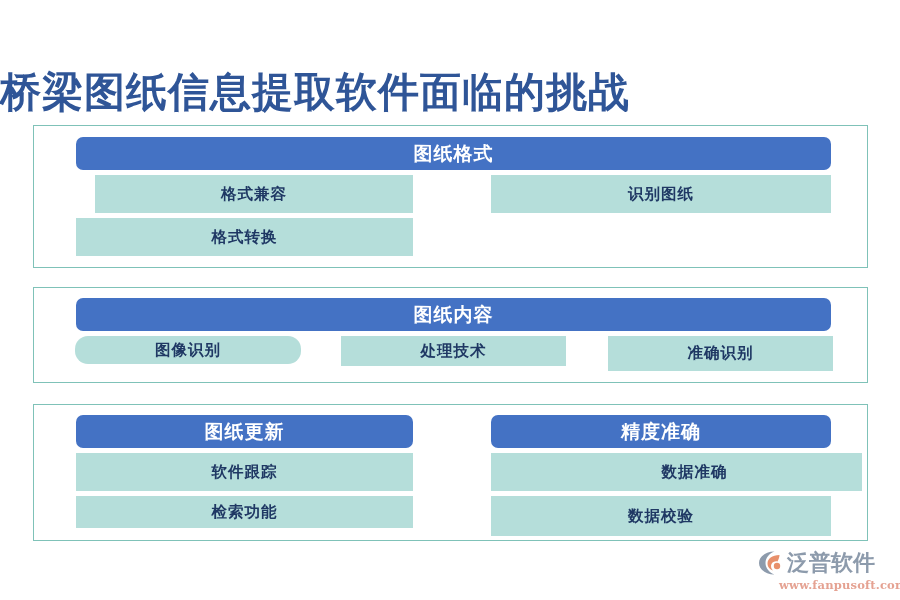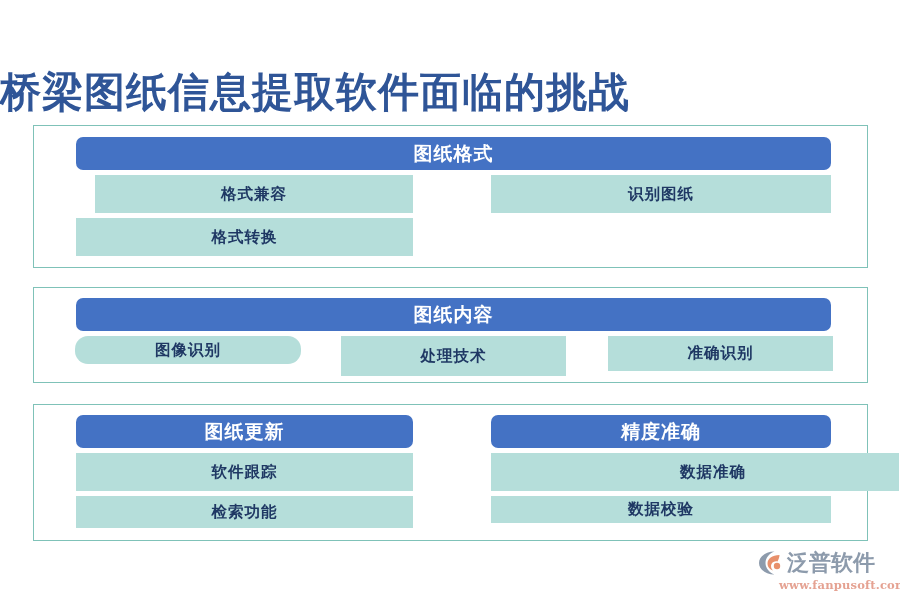--- a/index.html
+++ b/index.html
@@ -78,30 +78,30 @@
   
   #s1-header      { left: 42px;  top: 11px;  width: 755px; height: 33px; }
   #s1-item-0      { left: 50px;  top: 49px;  width: 318px; height: 38px; margin-left: 11px; }
   #s1-item-1      { left: 457px; top: 49px;  width: 340px; height: 38px; }
   #s1-item-2      { left: 42px;  top: 92px;  width: 337px; height: 38px; }
   #s1-item-3      { left: 457px; top: 92px;  width: 340px; height: 38px; }
 
   
   #s2-header      { left: 42px;  top: 10px;  width: 755px; height: 33px; }
   #s2-item-0      { left: 41px;  top: 48px;  width: 226px; height: 28px; border-radius: 13px; }
-  #s2-item-1      { left: 307px; top: 48px;  width: 225px; height: 40px; }
+  #s2-item-1      { left: 307px; top: 48px;  width: 225px; height: 30px; }
   #s2-item-2      { left: 574px; top: 48px;  width: 225px; height: 35px; }
 
   
   #s3a-header     { left: 42px;  top: 10px;  width: 337px; height: 33px; }
   #s3a-item-0     { left: 42px;  top: 48px;  width: 337px; height: 38px; }
   #s3a-item-1     { left: 42px;  top: 91px;  width: 337px; height: 32px; }
   #s3b-header     { left: 457px; top: 10px;  width: 340px; height: 33px; }
-  #s3b-item-0     { left: 457px; top: 48px;  width: 408px; height: 38px; padding-left: 36px; }
-  #s3b-item-1     { left: 457px; top: 91px;  width: 340px; height: 27px; }
+  #s3b-item-0     { left: 457px; top: 48px;  width: 371px; height: 38px; padding-left: 36px; }
+  #s3b-item-1     { left: 457px; top: 91px;  width: 340px; height: 40px; }
 
   
   .logo {
     position: absolute;
     left: 757px;
     top: 549px;
     width: 140px;
     height: 44px;
   }
   .logo-row {

